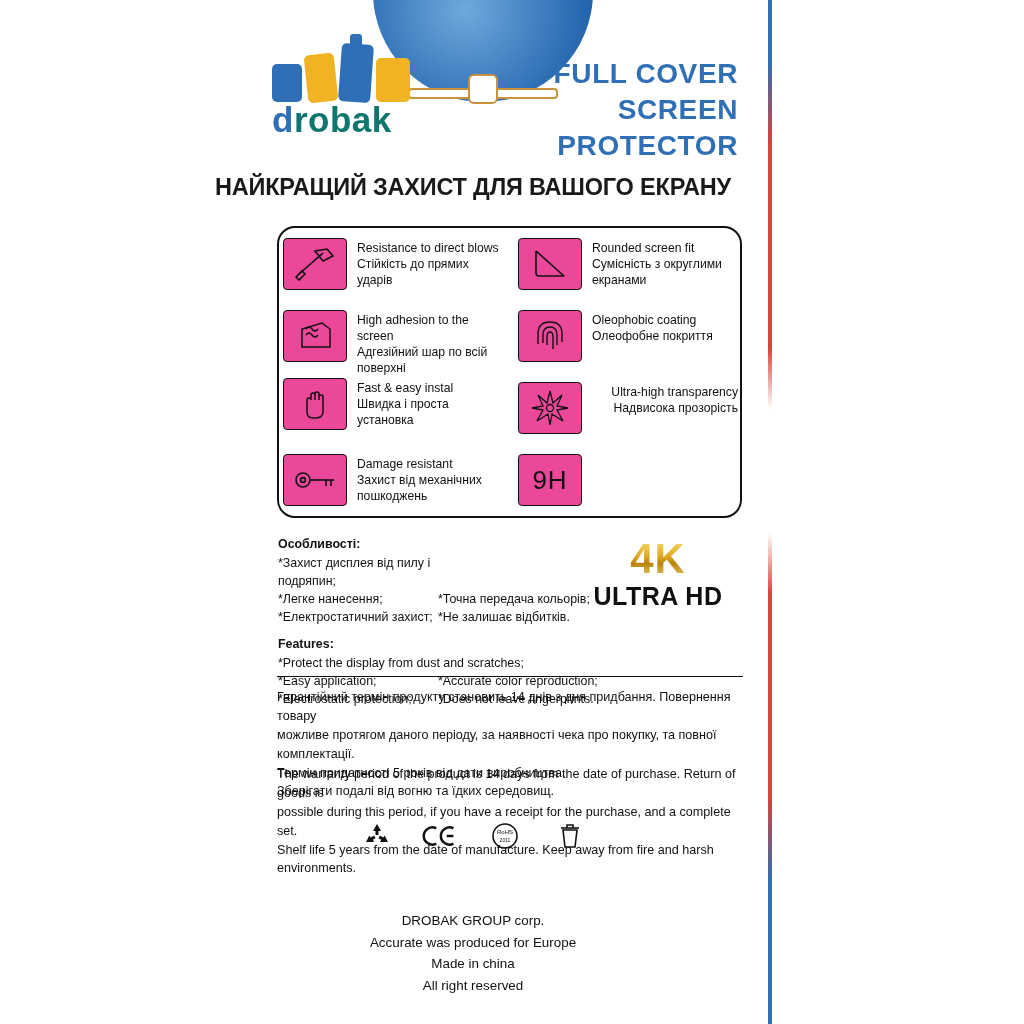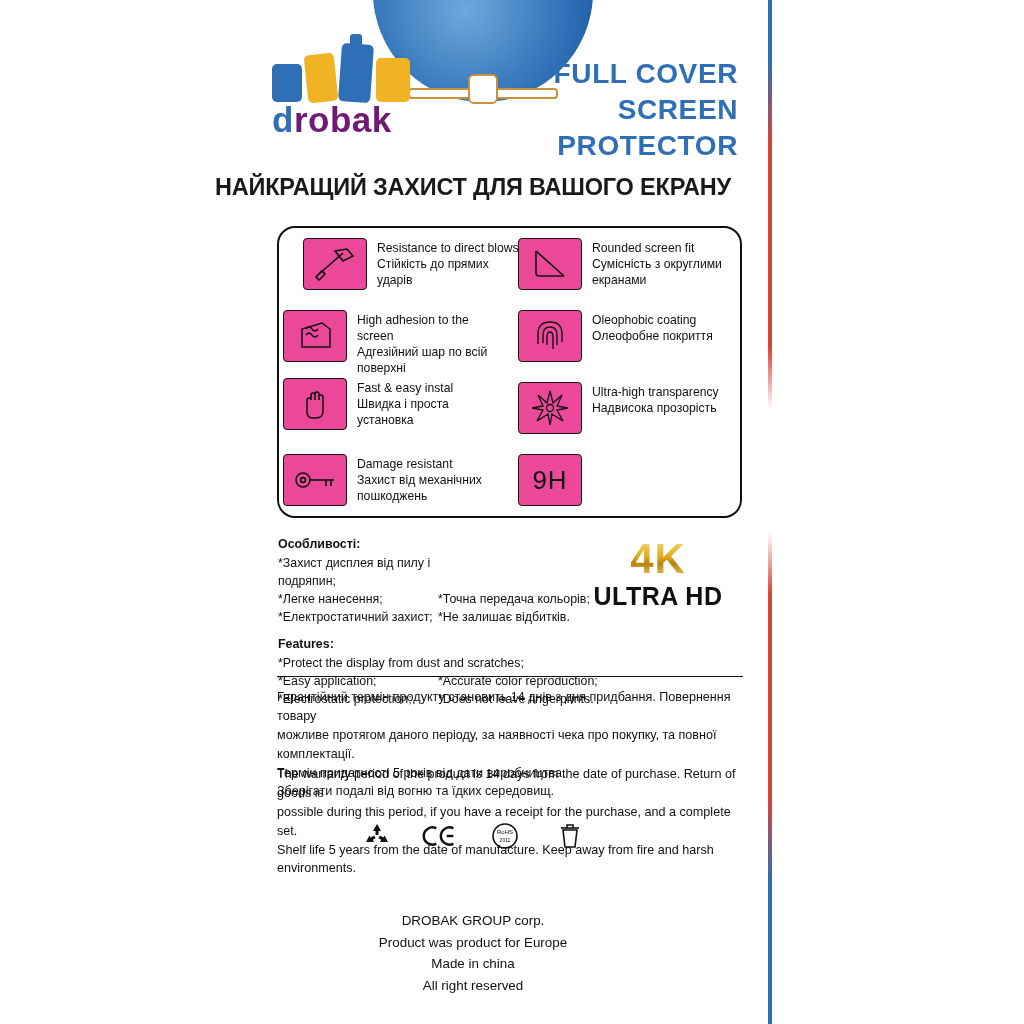--- a/index.html
+++ b/index.html
@@ -59,21 +59,21 @@
   .b1{left:0px;  top:22px; width:30px;height:38px;background:#2f6fb5;}
   .b2{left:34px; top:12px; width:30px;height:48px;background:#f0b323;transform:rotate(-6deg);}
   .b3{left:68px; top:2px;  width:32px;height:58px;background:#2f6fb5;transform:rotate(4deg);}
   .b4{left:104px;top:16px; width:34px;height:44px;background:#f0b323;}
   .b5{left:78px; top:-8px; width:12px;height:16px;background:#2f6fb5;border-radius:3px;}
   .logotext{
     position:absolute;left:16px;top:58px;
     font-size:35px;font-weight:bold;letter-spacing:0.5px;
   }
   .logotext .d{color:#2f6fb5;}
-  .logotext .rest{color:#701a75;}
+  .logotext .rest{color:#0f766e;}
 
   
   .fcsp{
     position:absolute;right:30px;top:56px;
     text-align:right;color:#2f6fb5;
     font-weight:bold;font-size:28px;line-height:1.28;letter-spacing:0.6px;
   }
 
   
   .headline{
@@ -190,21 +190,21 @@
     <div>SCREEN</div>
     <div>PROTECTOR</div>
   </div>
 
   <div class="headline">НАЙКРАЩИЙ ЗАХИСТ ДЛЯ ВАШОГО ЕКРАНУ</div>
 
   <div class="featbox"></div>
 
   <div class="fgrid">
 
-    <div class="fcell" style="left:0px;top:6px;margin-left:20px;">
+    <div class="fcell" style="left:0px;top:6px;">
       <div class="ficon">
         <svg width="44" height="34" viewBox="0 0 44 34">
             <g fill="none" stroke="#111" stroke-width="1.6">
               <path d="M6 27 L30 6"></path>
               <path d="M22 4 L34 2 L40 9 L30 14 Z"></path>
               <path d="M3 30 L9 24 L12 27 L6 33 Z"></path>
             </g>
           </svg>
       </div>
       <div class="ftext">
@@ -270,21 +270,21 @@
               <path d="M8 26 v-12 a2 2 0 0 1 4 0 v-5 a2 2 0 0 1 4 0 v5 v-6 a2 2 0 0 1 4 0 v6 v-3 a2 2 0 0 1 4 0 v14 q0 7 -7 7 h-3 q-6 0 -6 -6 z"></path>
             </g>
           </svg>
       </div>
       <div class="ftext">
         <span class="en">Fast &amp; easy instal</span>
         <span class="ua">Швидка і проста установка</span>
       </div>
     </div>
 
-    <div class="fcell" style="left:235px;top:150px;">
+    <div class="fcell" style="left:235px;top:150px;text-align:right;">
       <div class="ficon">
         <svg width="40" height="38" viewBox="0 0 40 38">
             <g fill="none" stroke="#111" stroke-width="1.3">
               <path d="M20 2 L23 14 L32 6 L27 17 L38 19 L27 21 L33 32 L22 25 L20 36 L18 25 L7 32 L13 21 L2 19 L13 17 L8 6 L17 14 Z"></path>
               <circle cx="20" cy="19" r="3.5"></circle>
             </g>
           </svg>
       </div>
       <div class="ftext">
         <span class="en">Ultra-high transparency</span>
@@ -400,18 +400,18 @@
             <path d="M7 9 L9 26 L19 26 L21 9 Z"></path>
             <path d="M5 7 L23 7"></path>
             <path d="M11 7 L11 4 L17 4 L17 7"></path>
           </g>
         </svg>
     </span>
   </div>
 
   <div class="footer">
     <div>DROBAK GROUP corp.</div>
-    <div>Product was product for Europe</div>
+    <div>Accurate was produced for Europe</div>
     <div>Made in china</div>
     <div>All right reserved</div>
   </div>
 
 </div>
 
 </body></html>

